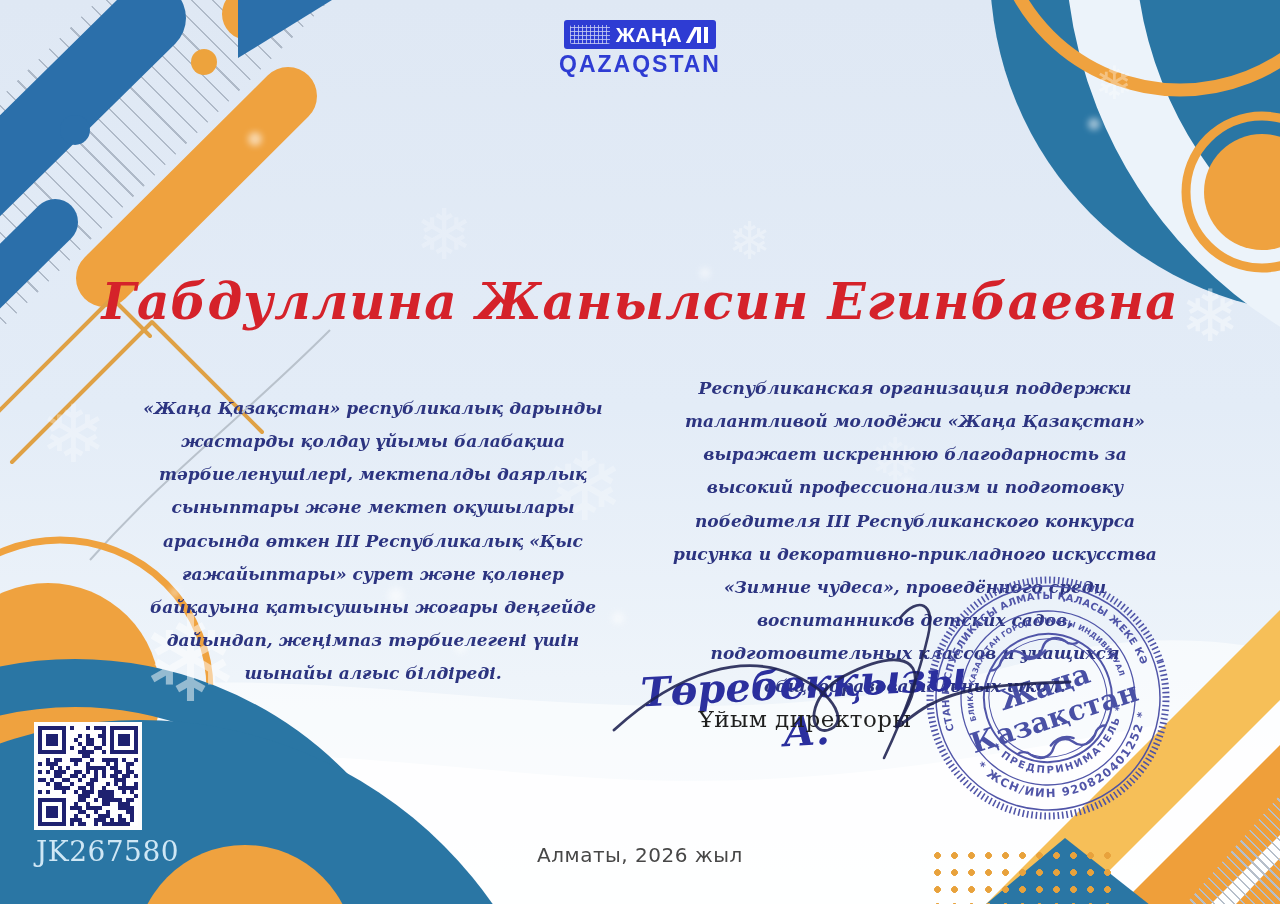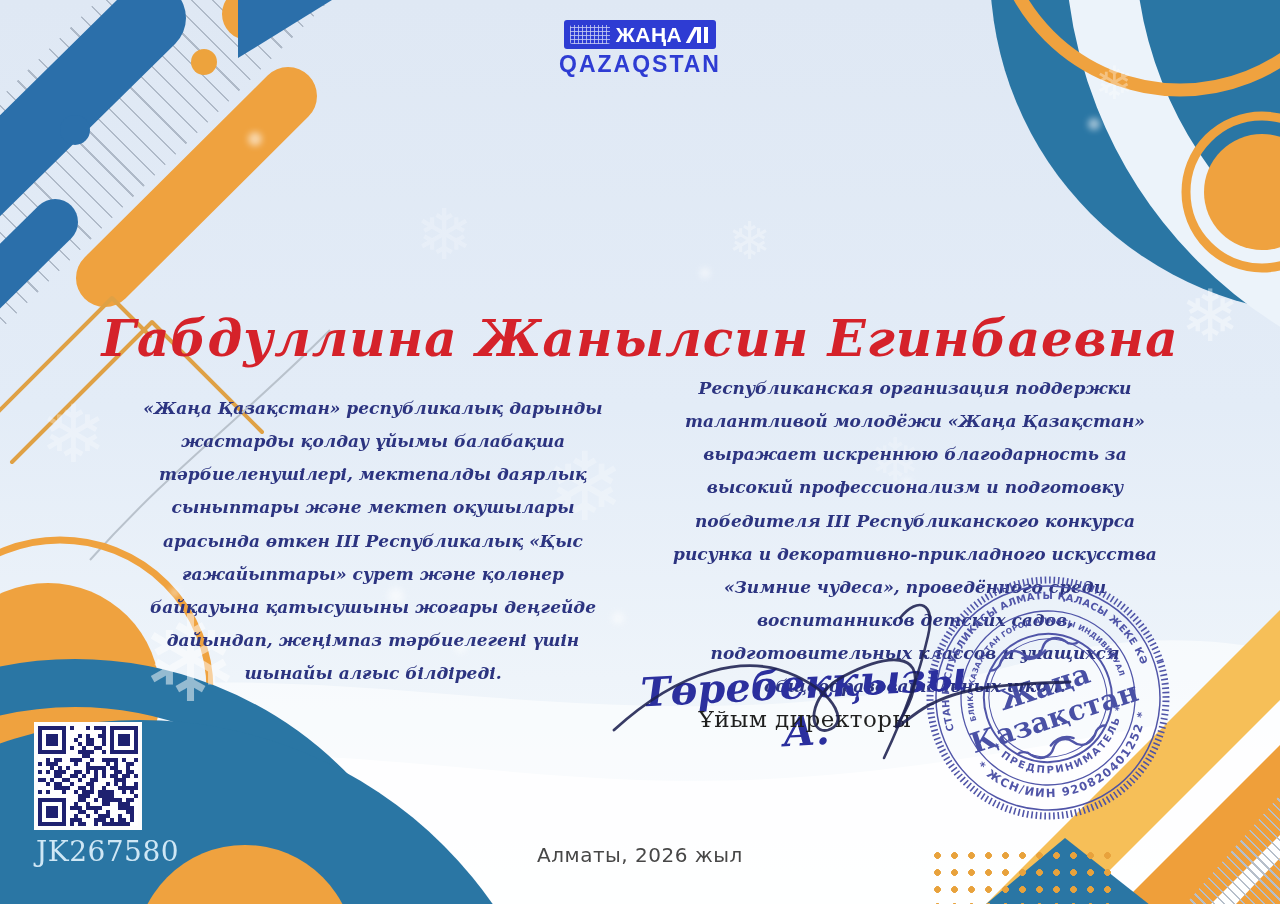--- a/index.html
+++ b/index.html
@@ -47,21 +47,21 @@
   .logo-slashes i{display:block;width:4px;height:16px;background:#fff;}
   .logo-slashes i.sk{transform:skewX(-28deg);}
   .logo-sub{color:#2e3cd3;font-family:"Liberation Sans",sans-serif;font-weight:800;font-size:23px;letter-spacing:2px;margin-top:2px;}
   
   .title{
     left:0;right:0;top:92px;z-index:6;text-align:center;
     font-weight:700;font-size:100px;letter-spacing:3px;color:#2130cb;
   }
   .recipient{
     left:0;right:0;top:272px;z-index:6;text-align:center;
-    font-style:italic;font-weight:600;font-size:50px;letter-spacing:1px;color:#d5222a;margin-top:37px;
+    font-style:italic;font-weight:600;font-size:50px;letter-spacing:1px;color:#d5222a;
   }
   .body-col{
     z-index:6;top:372px;text-align:center;
     font-style:italic;font-weight:600;font-size:17px;line-height:1.95;color:#2c3480;
   }
   .body-col.kz{left:126px;width:494px;margin-top:20px;}
   .body-col.ru{left:660px;width:510px;}
   
   .sig-name{
     left:640px;top:660px;width:330px;z-index:7;text-align:center;

